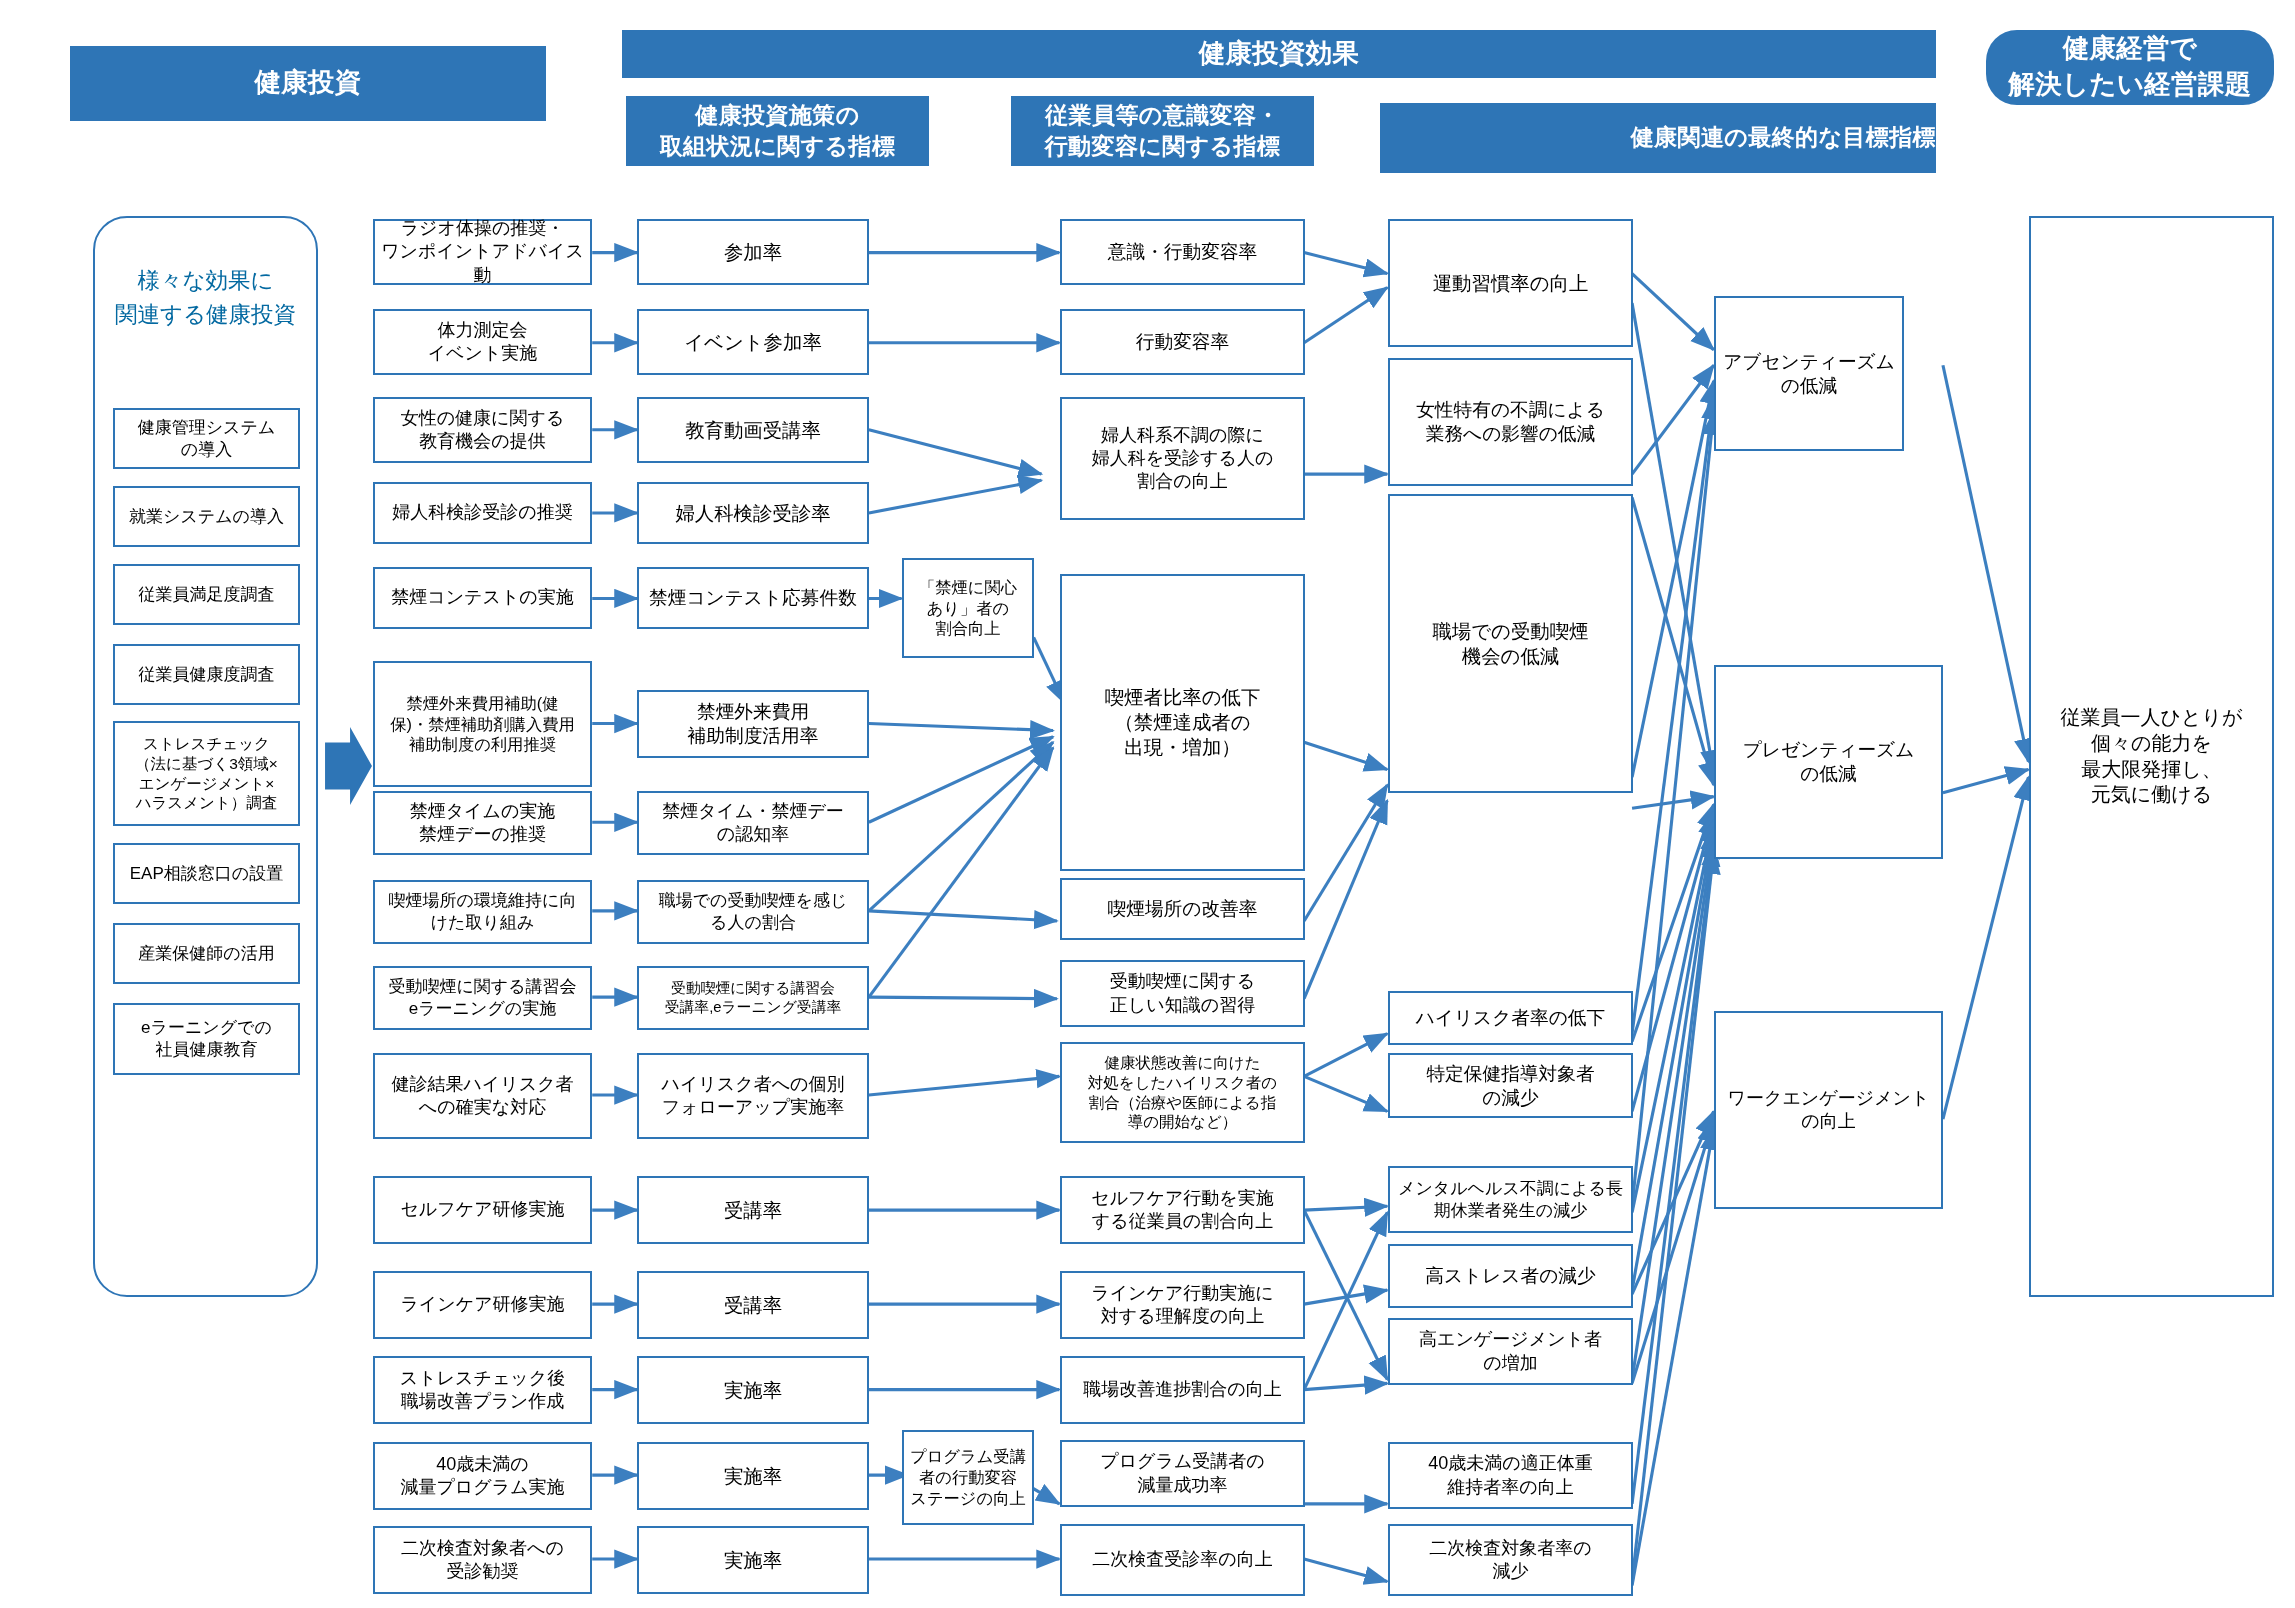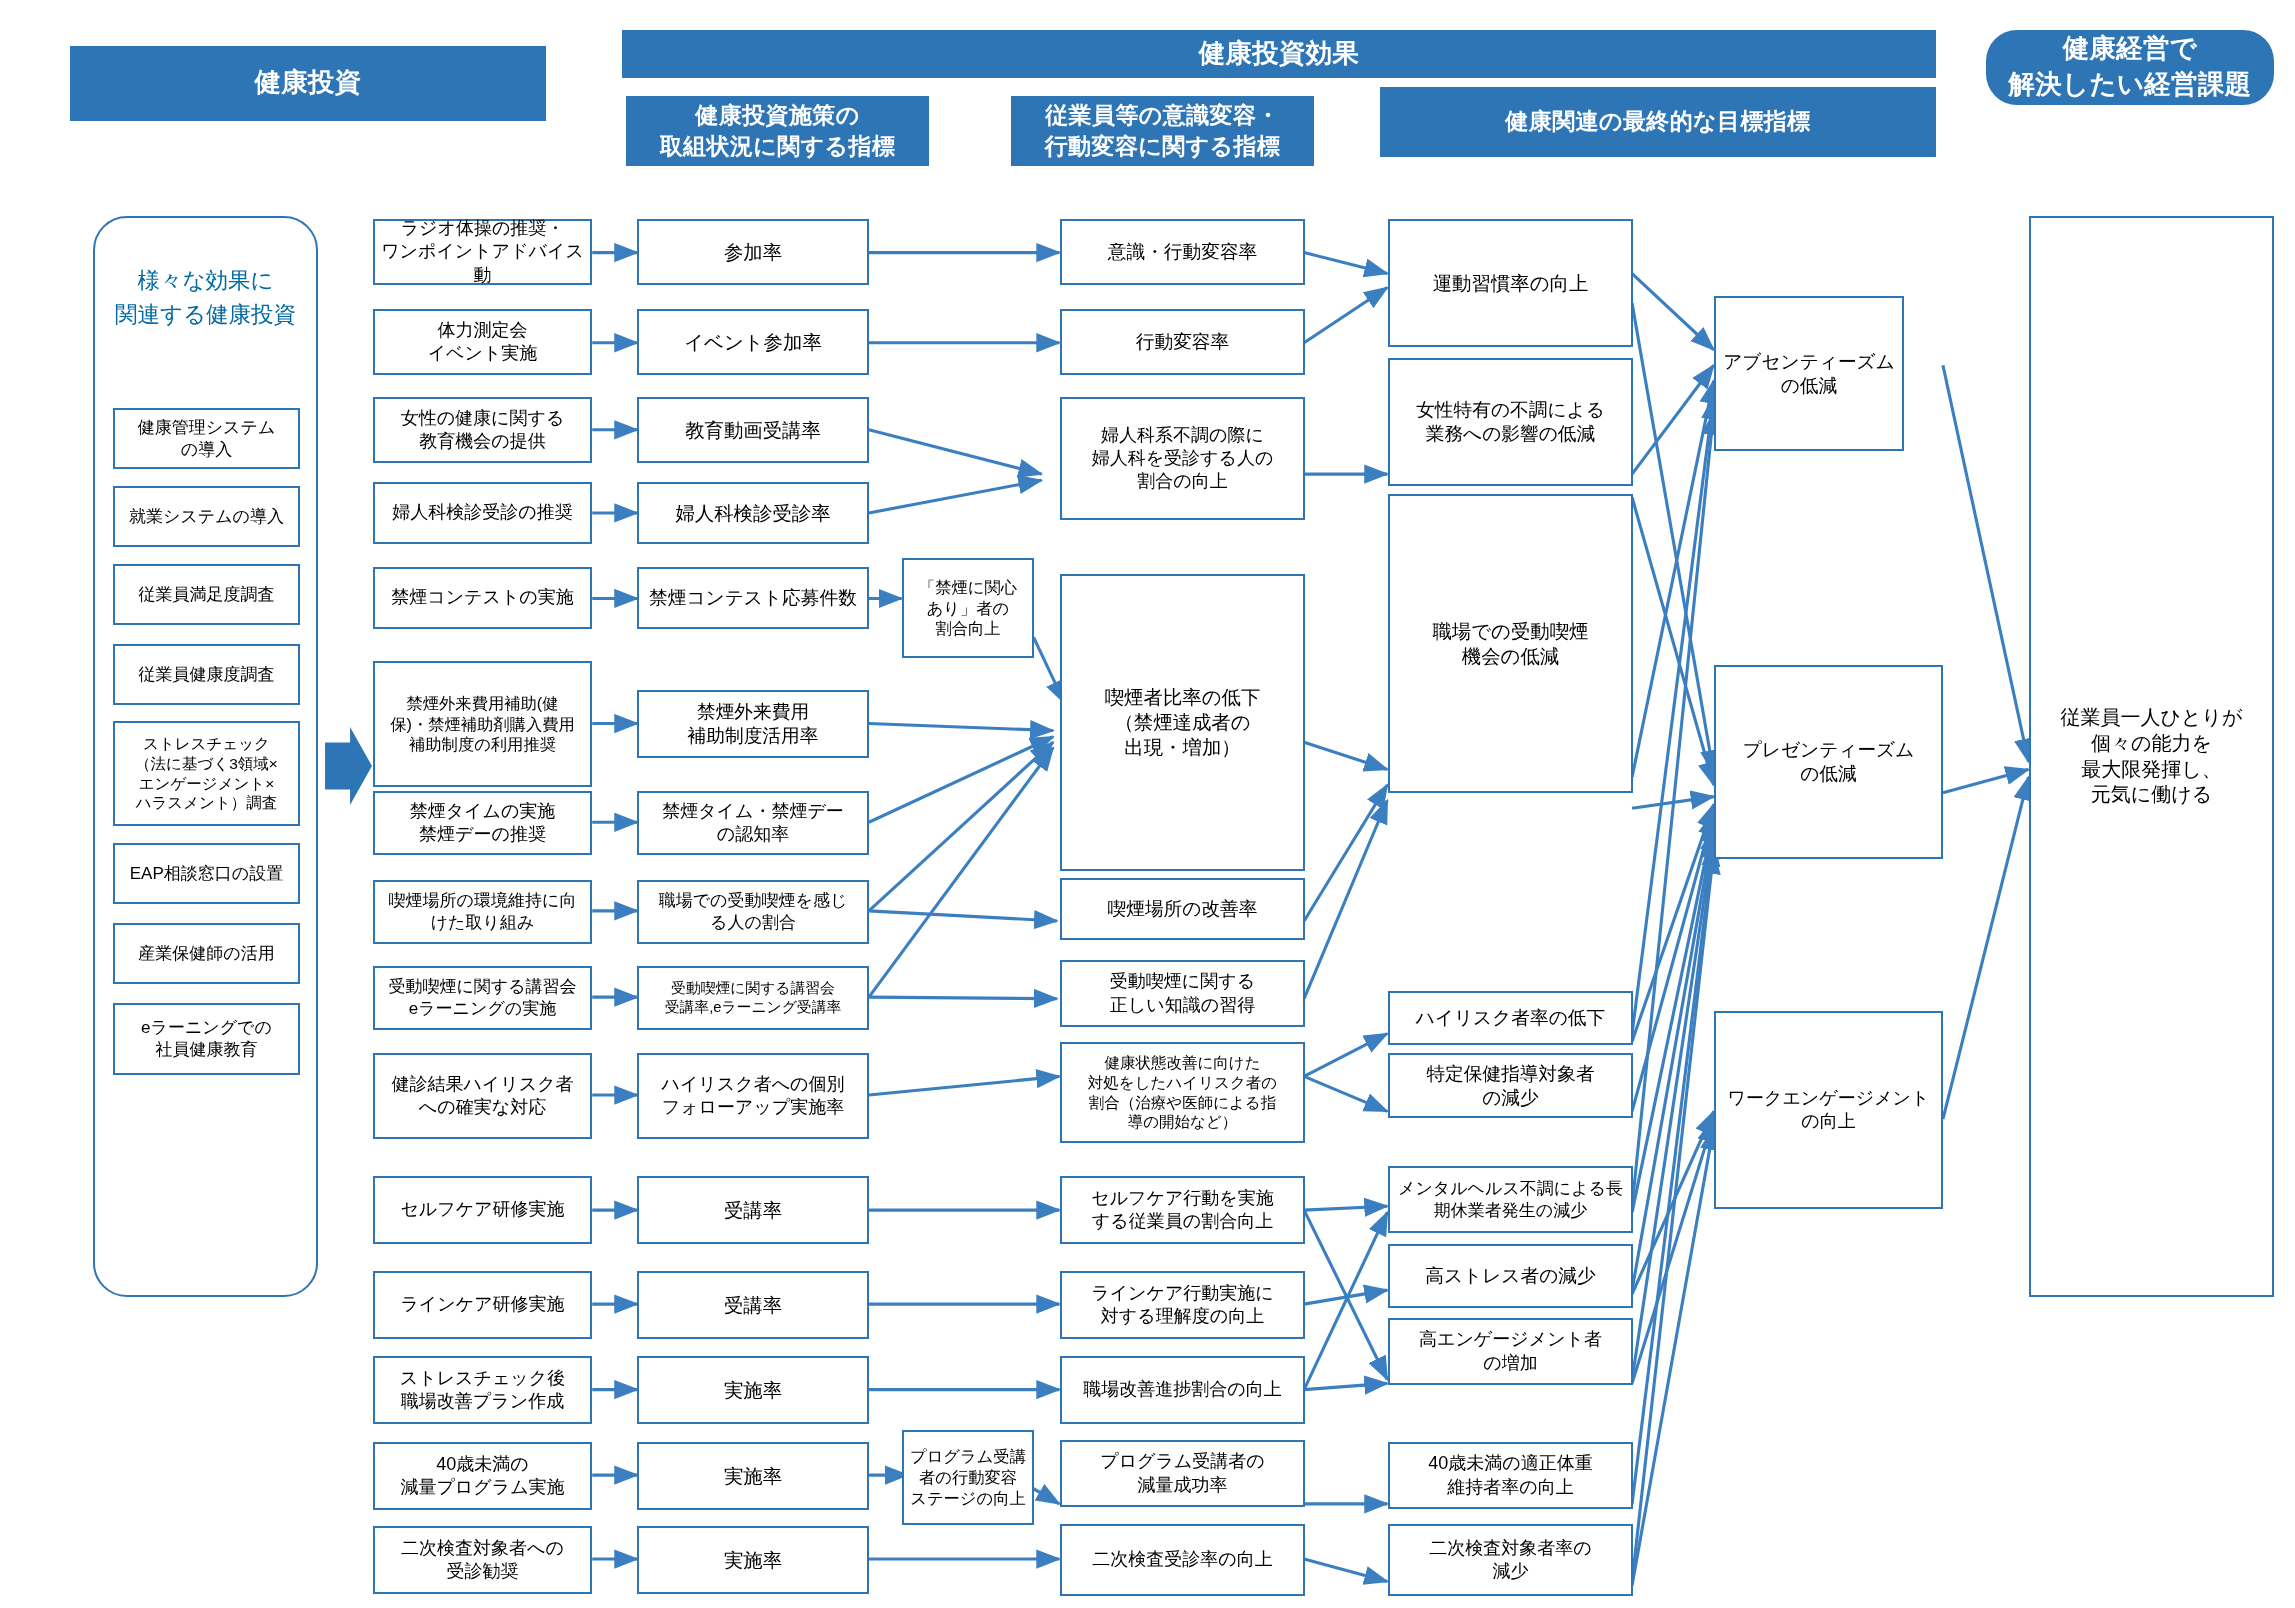--- a/index.html
+++ b/index.html
@@ -186,21 +186,21 @@
   <div class="banner banner-sub" style="left:626px; top:96px; width:303px; height:70px; white-space:pre-line;">
     <span>健康投資施策の
 取組状況に関する指標</span>
   </div>
 
   <div class="banner banner-sub" style="left:1011px; top:96px; width:303px; height:70px; white-space:pre-line;">
     <span>従業員等の意識変容・
 行動変容に関する指標</span>
   </div>
 
-  <div class="banner banner-sub" style="left:1380px; top:87px; width:556px; height:70px;">
+  <div class="banner banner-sub" style="left:1380px; top:103px; width:556px; height:70px;justify-content:flex-end;">
     <span>健康関連の最終的な目標指標</span>
   </div>
 
   <div class="banner banner-big" style="left:1986px; top:29.5px; width:288px; height:75px; white-space:pre-line;border-radius:31px;">
     <span>健康経営で
 解決したい経営課題</span>
   </div>
 
   <div class="pill" style="left:93px; top:216px; width:225px; height:1081px;"></div>
 

